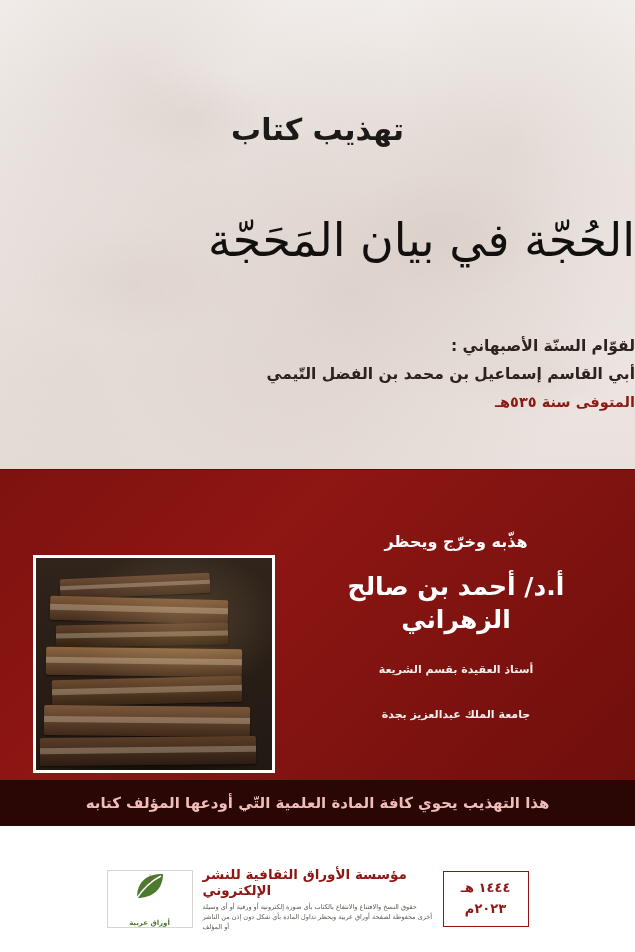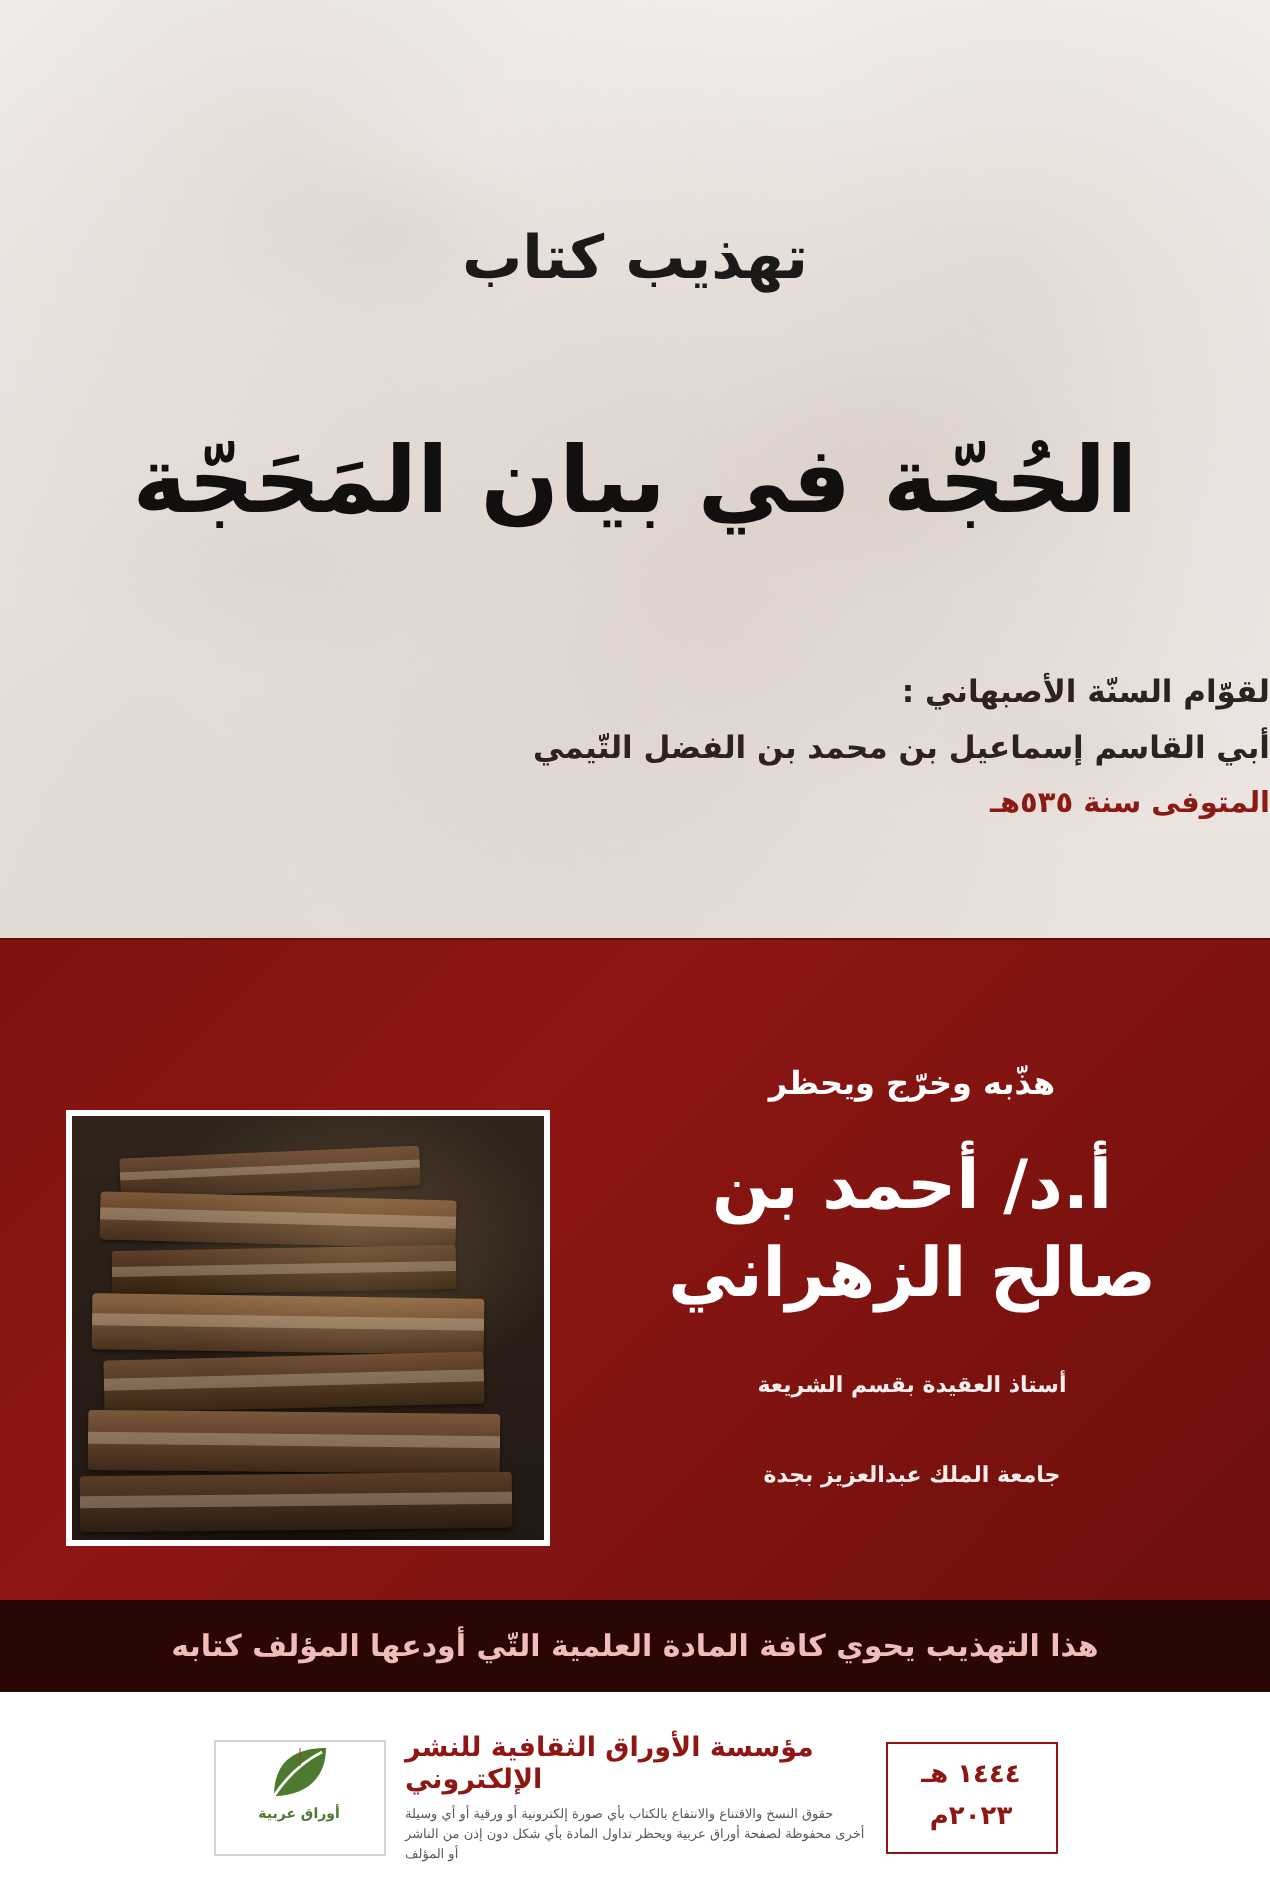--- a/index.html
+++ b/index.html
@@ -52,23 +52,24 @@
   .pre-title {
     font-size: 30px;
     font-weight: 700;
     color: #1c1a18;
     letter-spacing: 0.5px;
     line-height: 1.2;
   }
   .main-title {
     margin-top: 64px;
     font-size: 46px;
-    font-weight: 700;
+    font-weight: 400;
     color: #12100f;
     line-height: 1.25;
+    text-align: right;
   }
 
   .author-block {
     margin-top: 62px;
     text-align: right;
     color: #2a1f1c;
   }
   .author-block .line {
     font-size: 15.5px;
     font-weight: 700;
@@ -102,21 +103,21 @@
     text-align: center;
     color: #ffffff;
   }
   .editor-role {
     font-size: 16px;
     font-weight: 700;
     letter-spacing: 0.3px;
   }
   .editor-name {
     margin-top: 20px;
-    font-size: 34px;
+    font-size: 25px;
     font-weight: 700;
     line-height: 1.3;
   }
   .editor-aff {
     margin-top: 24px;
     font-size: 11px;
     font-weight: 700;
     line-height: 1.9;
     color: #f5eeec;
   }
@@ -170,21 +171,21 @@
     position: absolute;
     inset: 0;
     background: radial-gradient(ellipse 150px 110px at 60% 30%, rgba(255,214,150,0.18), rgba(0,0,0,0) 70%);
     pointer-events: none;
   }
 
   
   .banner {
     position: absolute;
     left: 0;
-    top: 800px;
+    top: 780px;
     width: 635px;
     height: 46px;
     background: #2a0605;
     display: flex;
     align-items: center;
     justify-content: center;
   }
   .banner-text {
     color: #f0bdb8;
     font-size: 15px;
@@ -235,21 +236,21 @@
     font-size: 6.5px;
     line-height: 1.55;
   }
   .logo-box {
     width: 84px;
     height: 56px;
     border: 1px solid #d8d4d0;
     display: flex;
     flex-direction: column;
     align-items: center;
-    justify-content: flex-start;
+    justify-content: space-between;
     background: #ffffff;
   }
   .logo-mark {
     width: 34px;
     height: 30px;
     position: relative;
   }
   .logo-caption {
     margin-top: 2px;
     font-size: 7px;

